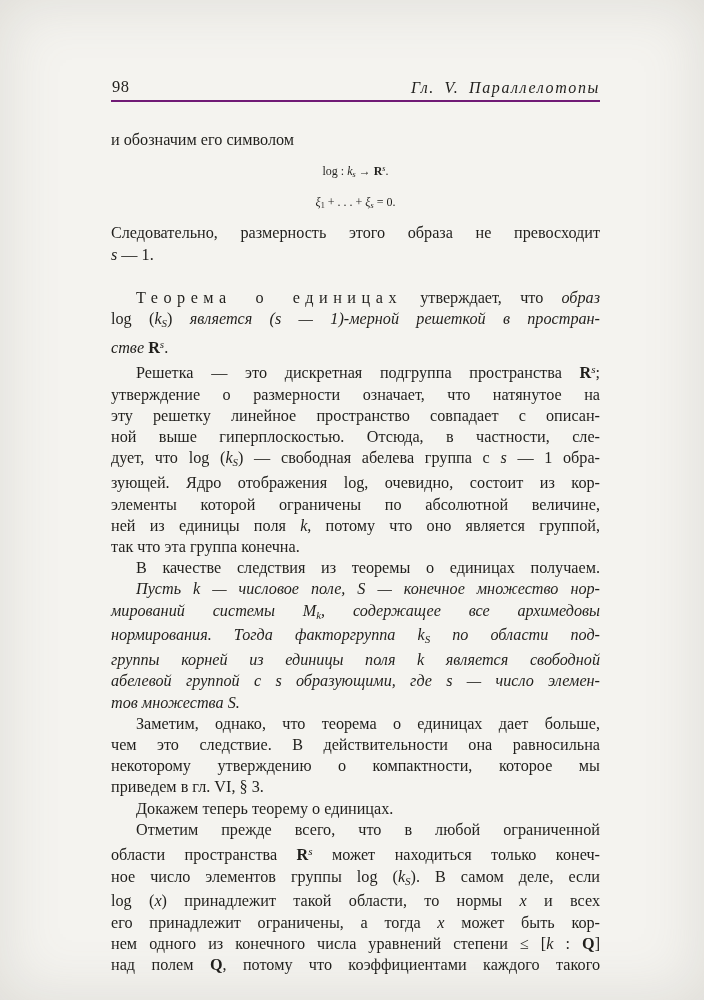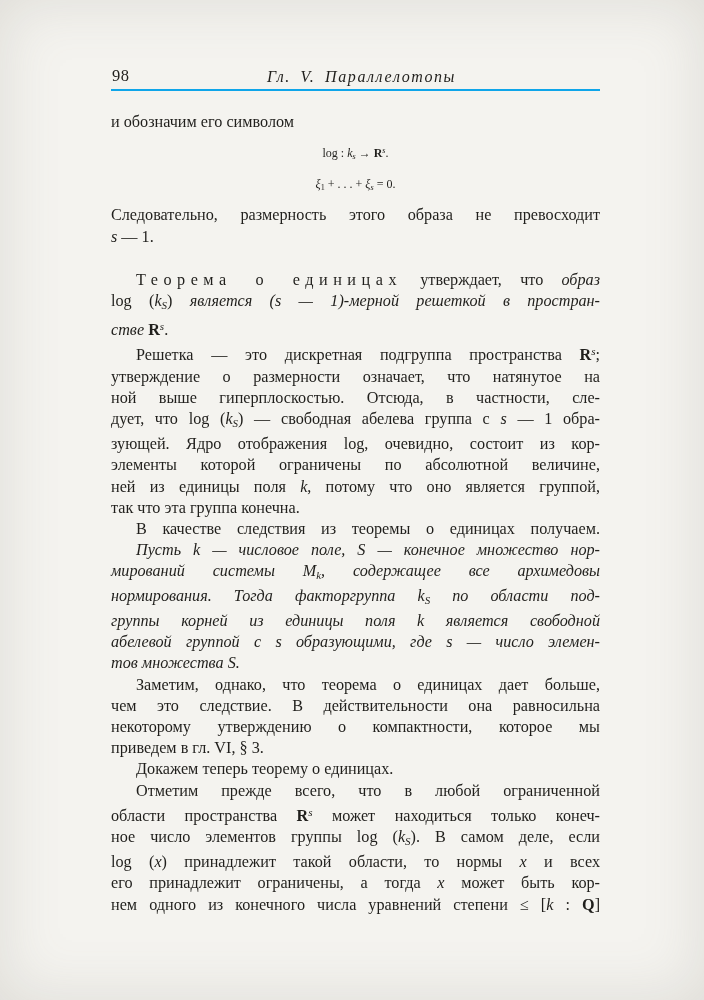--- a/index.html
+++ b/index.html
@@ -17,36 +17,36 @@
   }
   .column {
     position: absolute;
     left: 111px;
     top: 64px;
     width: 489px;
   }
   .running-head {
     position: relative;
     height: 22px;
-    border-bottom: 2px solid #0ea5e9;
-    padding-bottom: 3px;
-    margin-bottom: 21px;
+    border-bottom: 2px solid #701a75;
+    padding-bottom: 14px;
+    margin-bottom: 28px;
   }
   .page-num {
     position: absolute;
     left: 1px;
     bottom: 3px;
     font-size: 16.5px;
     letter-spacing: 0.03em;
   }
   .head-title {
     position: absolute;
     left: 12px; right: 0;
     bottom: 3px;
-    text-align: center;
+    text-align: right;
     font-style: italic;
     font-size: 16px;
     letter-spacing: 0.10em;
     word-spacing: 0.25em;
   }
   .body-text {
     font-size: 16.2px;
     line-height: 21.2px;
   }
   .para { margin: 0; }
@@ -90,20 +90,21 @@
           <div class="line"><span class="i">s</span><span> — 1.</span></div>
         </div>
         <div class="para gap">
           <div class="line j ind"><span class="sp">Теорема о единицах</span><span> утверждает, что </span><span class="i">образ</span></div>
           <div class="line j"><span>log (</span><span class="i">k</span><span class="sub">S</span><span>) </span><span class="i">является (s — 1)-мерной решеткой в простран-</span></div>
           <div class="line"><span class="i">стве </span><span class="b">R</span><span class="sup">s</span><span>.</span></div>
         </div>
         <div class="para">
           <div class="line j ind"><span>Решетка — это дискретная подгруппа пространства </span><span class="b">R</span><span class="sup">s</span><span>;</span></div>
           <div class="line j"><span>утверждение о размерности означает, что натянутое на</span></div>
+          <div class="line j"><span>эту решетку линейное пространство совпадает с описан-</span></div>
           <div class="line j"><span>ной выше гиперплоскостью. Отсюда, в частности, сле-</span></div>
           <div class="line j"><span>дует, что log (</span><span class="i">k</span><span class="sub">S</span><span>) — свободная абелева группа с </span><span class="i">s</span><span> — 1 обра-</span></div>
           <div class="line j"><span>зующей. Ядро отображения log, очевидно, состоит из кор-</span></div>
           <div class="line j"><span>элементы которой ограничены по абсолютной величине,</span></div>
           <div class="line j"><span>ней из единицы поля </span><span class="i">k</span><span>, потому что оно является группой,</span></div>
           <div class="line"><span>так что эта группа конечна.</span></div>
         </div>
         <div class="para">
           <div class="line j ind"><span>В качестве следствия из теоремы о единицах получаем.</span></div>
         </div>
@@ -124,16 +125,17 @@
         <div class="para">
           <div class="line ind"><span>Докажем теперь теорему о единицах.</span></div>
         </div>
         <div class="para">
           <div class="line j ind"><span>Отметим прежде всего, что в любой ограниченной</span></div>
           <div class="line j"><span>области пространства </span><span class="b">R</span><span class="sup">s</span><span> может находиться только конеч-</span></div>
           <div class="line j"><span>ное число элементов группы log (</span><span class="i">k</span><span class="sub">S</span><span>). В самом деле, если</span></div>
           <div class="line j"><span>log (</span><span class="i">x</span><span>) принадлежит такой области, то нормы </span><span class="i">x</span><span> и всех</span></div>
           <div class="line j"><span>его принадлежит ограничены, а тогда </span><span class="i">x</span><span> может быть кор-</span></div>
           <div class="line j"><span>нем одного из конечного числа уравнений степени ≤ [</span><span class="i">k</span><span> : </span><span class="b">Q</span><span>]</span></div>
+          <div class="line j"><span>над полем </span><span class="b">Q</span><span>, потому что коэффициентами каждого такого</span></div>
         </div>
       </div>
   </div>
 </div>
 
 </body></html>

